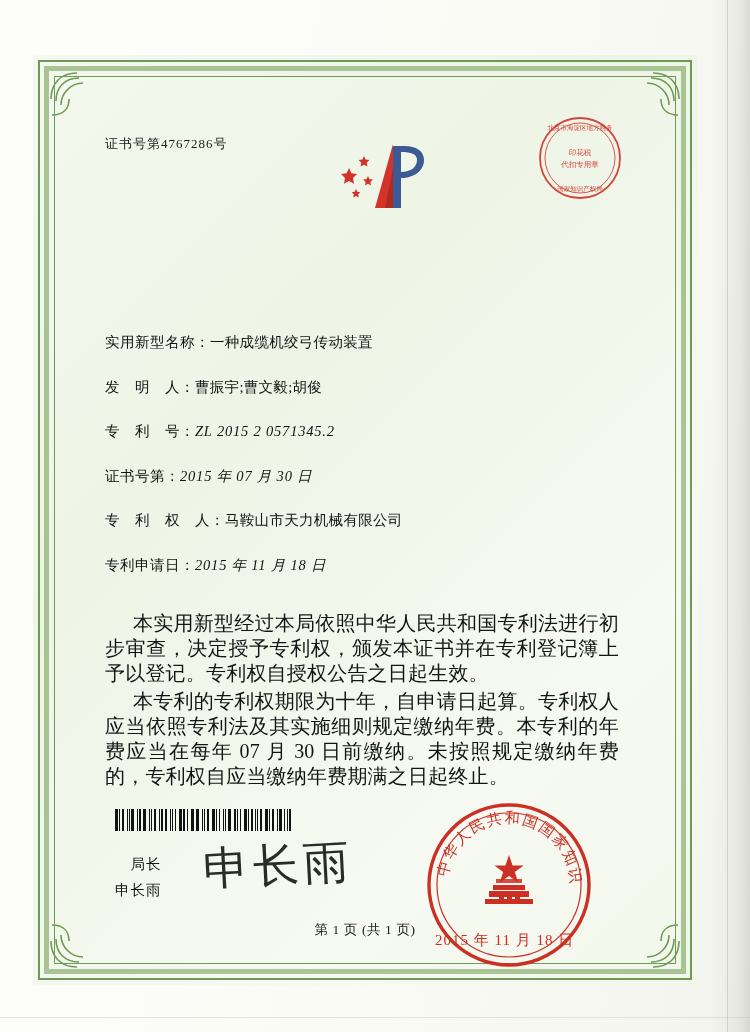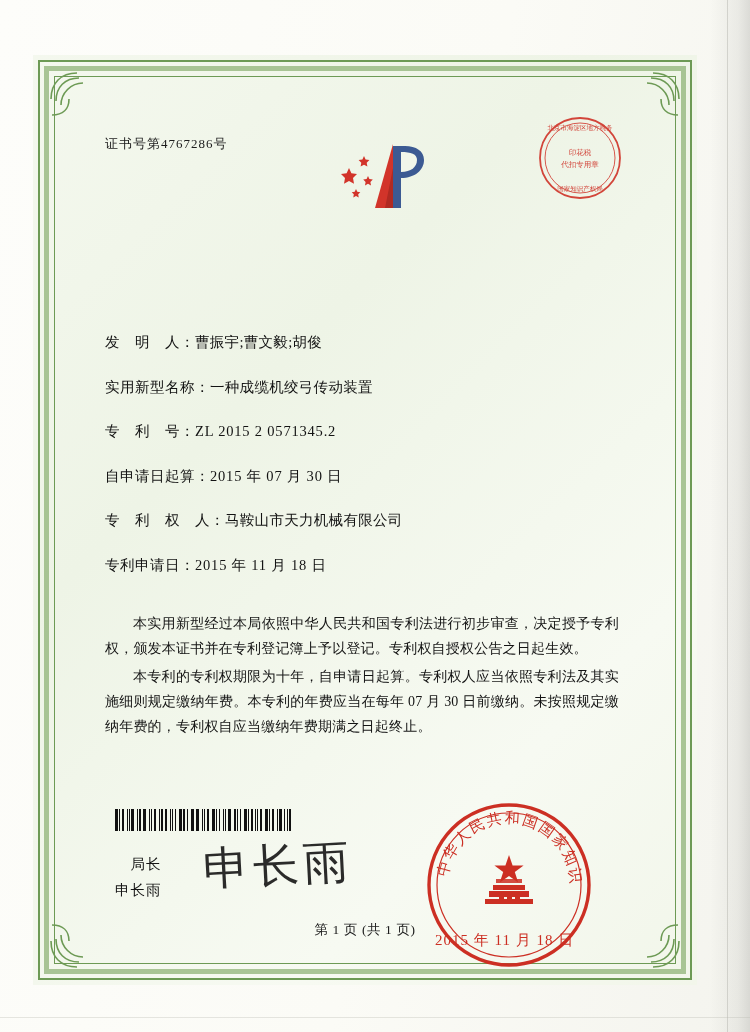--- a/index.html
+++ b/index.html
@@ -138,31 +138,32 @@
   }
   .field-label {
     letter-spacing: 0.5px;
   }
   .field-value {
     letter-spacing: 0.3px;
   }
   .mono-val {
     font-family: "Liberation Serif", serif;
     letter-spacing: 0.8px;
+    font-style: italic;
   }
 
   
   .paras {
     position: absolute;
     left: 42px;
     right: 48px;
     top: 528px;
   }
   .para {
-    font-size: 14px;
+    font-size: 20px;
     line-height: 25px;
     color: #141414;
     text-indent: 28px;
     text-align: justify;
     margin-bottom: 3px;
     letter-spacing: 0.2px;
   }
 
   
   .barcode {
@@ -333,33 +334,33 @@
             <text x="43" y="40" text-anchor="middle" font-size="7.5">印花税</text>
             <text x="43" y="52" text-anchor="middle" font-size="7.5">代扣专用章</text>
             <text x="43" y="76" text-anchor="middle">国家知识产权局</text>
           </g>
         </svg>
       </div>
 
 
       <div class="fields">
         <div class="field-row">
+          <span class="field-label">实用新型名称：</span>
+          <span class="field-value">一种成缆机绞弓传动装置</span>
+        </div>
+        <div class="field-row">
           <span class="field-label">发　明　人：</span>
           <span class="field-value">曹振宇;曹文毅;胡俊</span>
-        </div>
-        <div class="field-row">
-          <span class="field-label">实用新型名称：</span>
-          <span class="field-value">一种成缆机绞弓传动装置</span>
         </div>
         <div class="field-row">
           <span class="field-label">专　利　号：</span>
           <span class="field-value mono-val">ZL 2015 2 0571345.2</span>
         </div>
         <div class="field-row">
-          <span class="field-label">自申请日起算：</span>
+          <span class="field-label">证书号第：</span>
           <span class="field-value mono-val">2015 年 07 月 30 日</span>
         </div>
         <div class="field-row">
           <span class="field-label">专　利　权　人：</span>
           <span class="field-value">马鞍山市天力机械有限公司</span>
         </div>
         <div class="field-row">
           <span class="field-label">专利申请日：</span>
           <span class="field-value mono-val">2015 年 11 月 18 日</span>
         </div>

